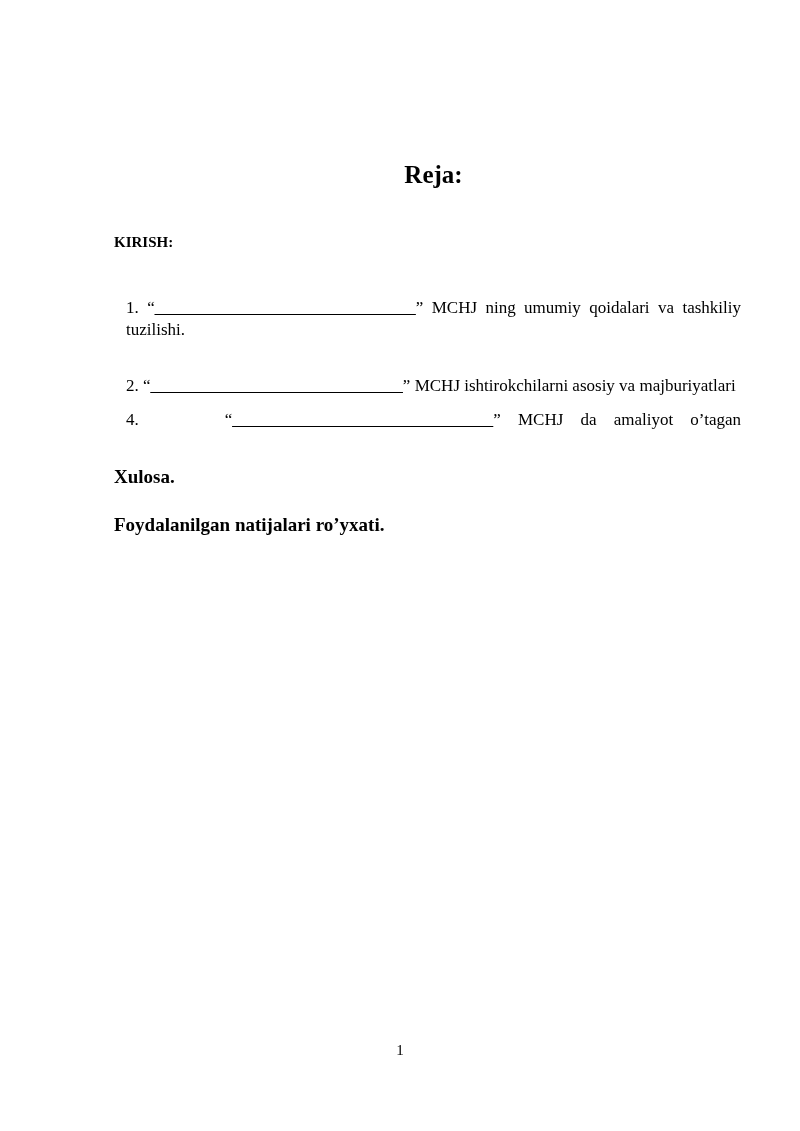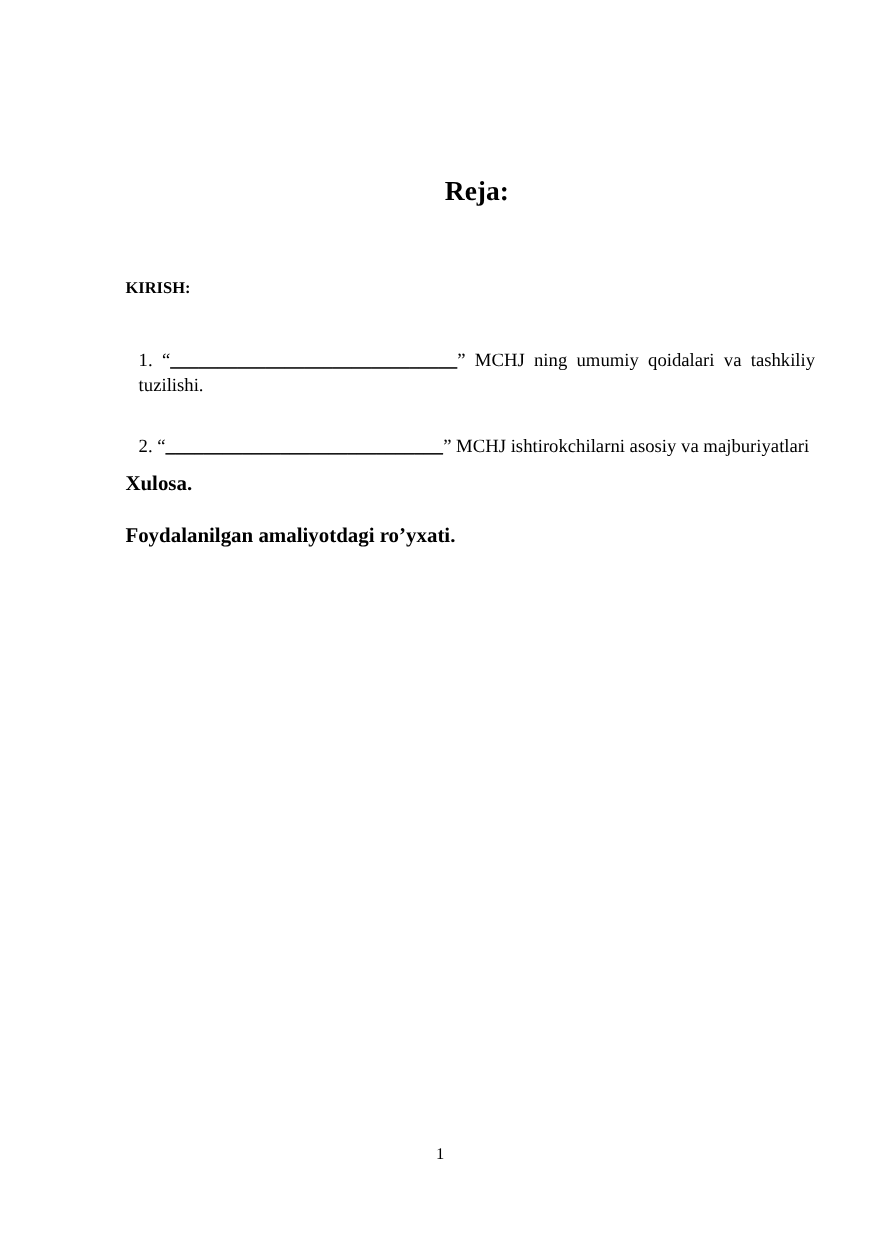--- a/index.html
+++ b/index.html
@@ -30,21 +30,21 @@
   .doc-title {
     text-align: center;
     font-weight: bold;
     font-size: 25px;
     margin-top: 160px;
     line-height: 1.2;
   }
   .section-heading {
     font-weight: bold;
     font-size: 15px;
-    margin-top: 64px;
+    margin-top: 44px;
   }
   .plan-list {
     margin-top: 46px;
     font-size: 17px;
     line-height: 1.30;
   }
   .plan-item {
     text-align: justify;
     text-justify: inter-word;
     margin: 12px;
@@ -93,24 +93,30 @@
         <span>1.</span>
         <span>“</span><span class="blank">______________________________</span><span>”</span><span> MCHJ ning   umumiy qoidalari va tashkiliy tuzilishi.</span>
       </div>
 
       <div class="plan-item">
         <span>2.</span>
         <span>“</span><span class="blank">_____________________________</span><span>”</span><span> MCHJ ishtirokchilarni asosiy va majburiyatlari</span>
       </div>
 
 
+      <div class="plan-item justify-spread">
+        <span>4.</span>
+        &nbsp;&nbsp;&nbsp;
+        <span>“</span><span class="blank">______________________________</span><span>”</span>
+        <span>MCHJ     da     amaliyot     o’tagan</span>
+      </div>
 
 
     </div>
 
     <div class="subheading">Xulosa.</div>
 
-    <div class="subheading second">Foydalanilgan amaliyotdagi ro’yxati.</div>
+    <div class="subheading second">Foydalanilgan natijalari ro’yxati.</div>
 
   </div>
 
   <div class="page-number">1</div>
 </div>
 
 </body></html>

